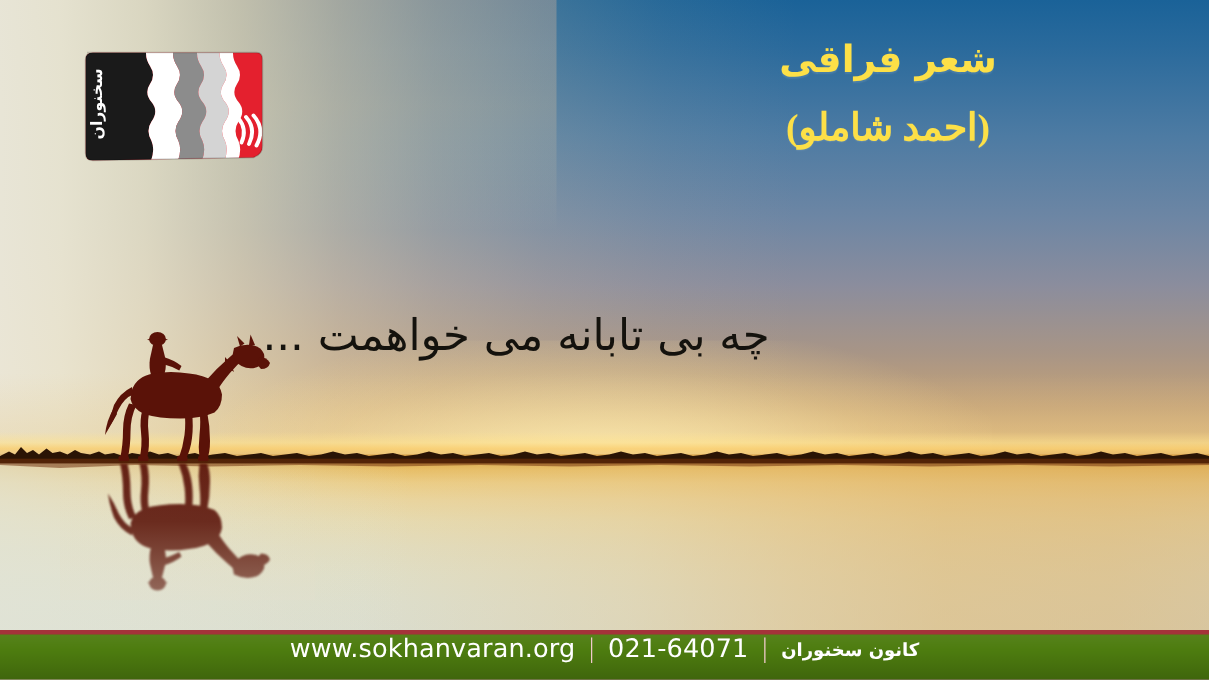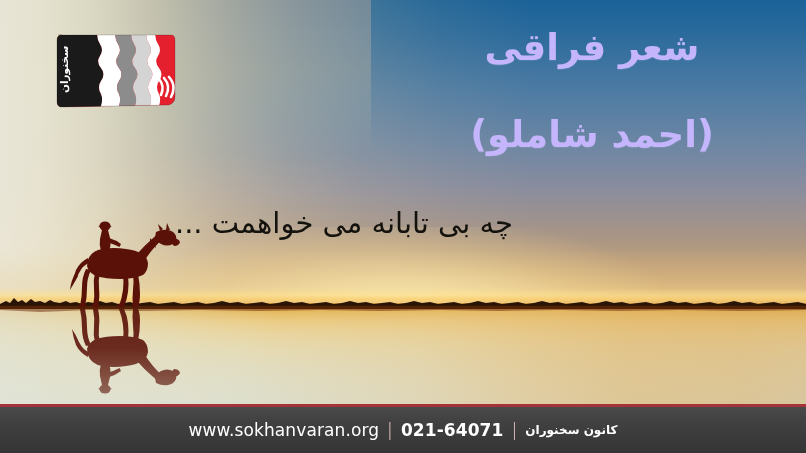--- a/index.html
+++ b/index.html
@@ -178,54 +178,54 @@
   .title-block {
     position: absolute;
     right: 44px;
     top: 24px;
     text-align: center;
     direction: rtl;
     width: 340px;
   }
   .title-line-1,
   .title-line-2 {
-    color: #c4b5fd;
+    color: #fde047;
     font-weight: bold;
-    font-size: 37px;
+    font-size: 25px;
     line-height: 1.28;
     letter-spacing: 0.5px;
     text-shadow: 0 1px 1px rgba(255,255,255,0.10);
     white-space: nowrap;
   }
-  .title-line-2 { margin-top: 40px; }
+  .title-line-2 { margin-top: 14px; font-family: Liberation Serif, serif; }
 
   .subtitle {
     position: absolute;
     left: 0; right: 0;
     top: 206px;
     text-align: center;
     direction: rtl;
     color: #14120d;
     font-weight: normal;
     font-size: 29px;
     letter-spacing: 0.5px;
     padding-right: 118px;
     white-space: nowrap;
   }
 
   
   .footer {
     position: absolute;
     left: 0; right: 0; bottom: 0;
-    height: 49px;
-    background: #404040;
+    height: 33px;
+    background: #4d7c0f;
     border-top: 3px solid #a4333a;
     box-sizing: border-box;
     display: flex;
-    align-items: center;
+    align-items: flex-start;
     justify-content: center;
     overflow: hidden;
   }
   .footer::before {
     content: "";
     position: absolute;
     inset: 0;
     background: linear-gradient(to bottom,
       rgba(255,255,255,0.05) 0%,
       rgba(0,0,0,0.0) 35%,
@@ -238,21 +238,21 @@
     align-items: center;
     gap: 8px;
     color: #ffffff;
     font-size: 17px;
     direction: ltr;
     white-space: nowrap;
     letter-spacing: 0.1px;
   }
   .footer-url  { font-weight: normal; }
   .footer-sep  { color: #f0c9cb; font-weight: 300; }
-  .footer-tel  { font-weight: bold; }
+  .footer-tel  { font-weight: normal; }
   .footer-name { font-weight: bold; direction: rtl; font-size: 12px; }
 </style>
 </head>
 <body>
 
 <div class="stage">
 
   <div class="sky-base"></div>
   <div class="sky-top-haze"></div>
   <div class="sky-left-wash"></div>

